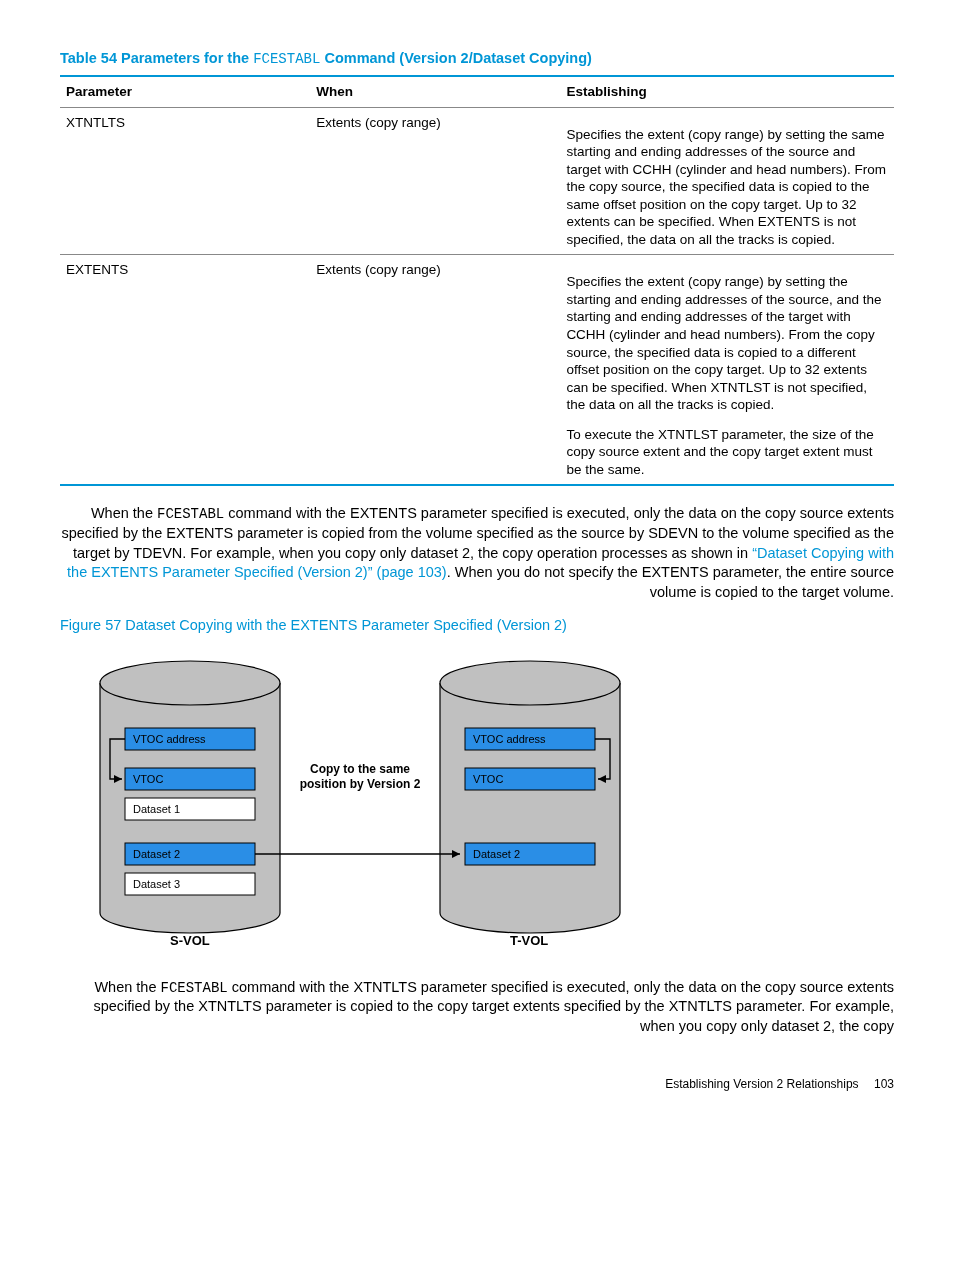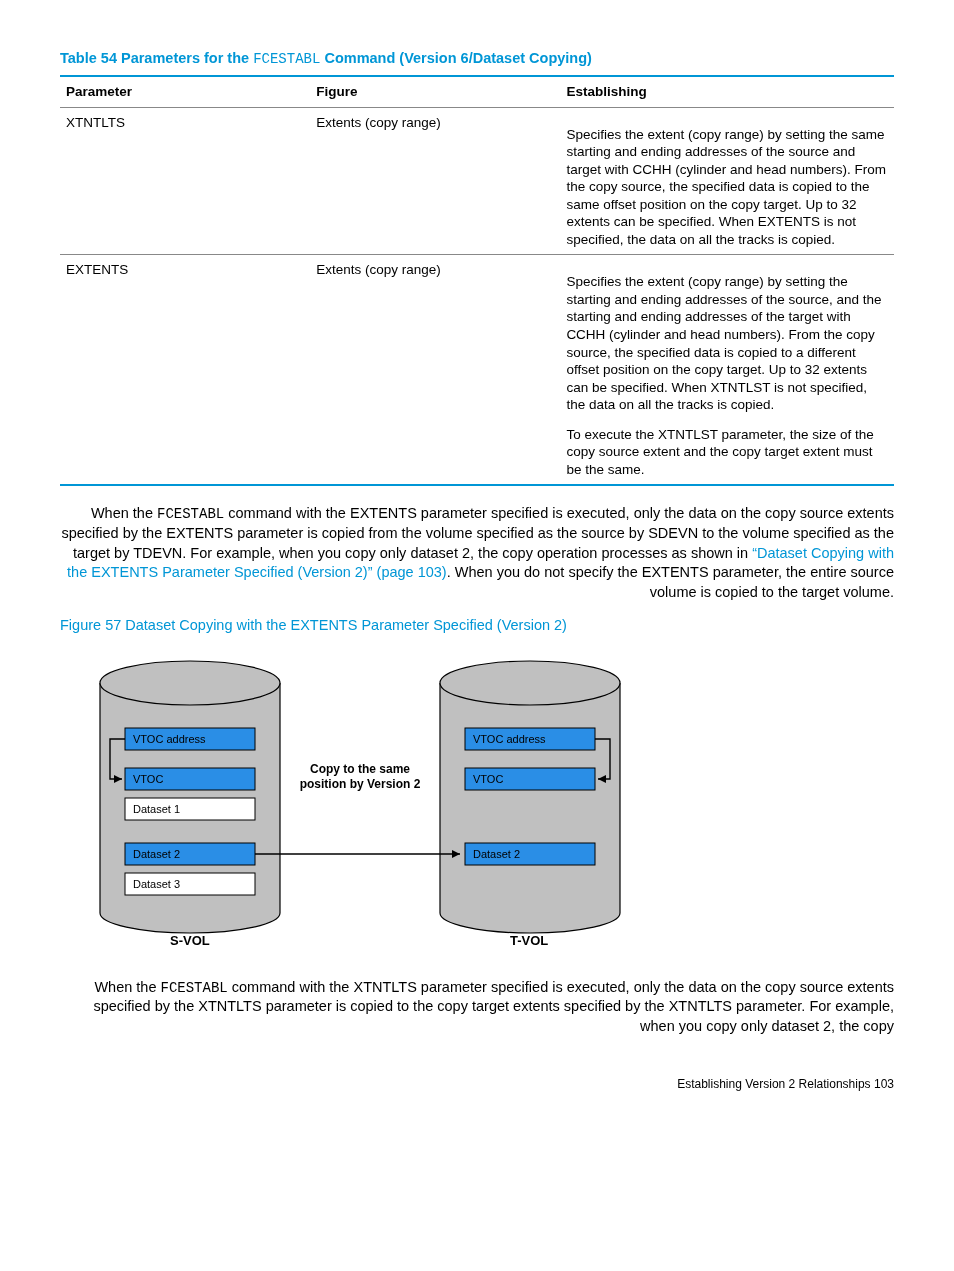--- a/index.html
+++ b/index.html
@@ -70,49 +70,49 @@
     margin: 14px 0 10px 0;
   }
   .figure-box {
     margin: 6px 0 22px 0;
   }
   .footer {
     text-align: right;
     font-size: 12px;
     margin-top: 40px;
   }
-  .pagenum { }
+  .pagenum { margin-left: 12px; }
 
   
   .cyl-top { fill: #c0c0c0; stroke: #000; stroke-width: 1.2; }
   .cyl-body { fill: #c0c0c0; stroke: #000; stroke-width: 1.2; }
   .slot-blue { fill: #2a8ee6; stroke: #000; stroke-width: 1; }
   .slot-white { fill: #fff; stroke: #000; stroke-width: 1; }
   .slot-text { font-family: Arial, sans-serif; font-size: 11px; fill: #000; }
   .caption-text { font-family: Arial, sans-serif; font-size: 12px; font-weight: bold; fill: #000; }
   .vol-label { font-family: Arial, sans-serif; font-size: 13px; font-weight: bold; fill: #000; }
   .arrow { stroke: #000; stroke-width: 1.4; fill: none; }
 </style>
 </head>
 <body>
 
 <div class="table-title">
-  <span>Table 54 Parameters for the </span><span class="mono">FCESTABL</span><span> Command (Version 6/Dataset Copying)</span>
+  <span>Table 54 Parameters for the </span><span class="mono">FCESTABL</span><span> Command (Version 2/Dataset Copying)</span>
 </div>
 
 <table class="params">
   <colgroup>
       <col class="c1">
       <col class="c2">
       <col class="c3">
     </colgroup>
   <thead>
     <tr>
       <th>Parameter</th>
-      <th>Figure</th>
+      <th>When</th>
       <th>Establishing</th>
     </tr>
   </thead>
   <tbody>
     <tr>
       <td>XTNTLTS</td>
       <td>Extents (copy range)</td>
       <td>
         <p class="desc-p">Specifies the extent (copy range) by setting the same starting and ending addresses of the source and target with CCHH (cylinder and head numbers). From the copy source, the specified data is copied to the same offset position on the copy target. Up to 32 extents can be specified. When EXTENTS is not specified, the data on all the tracks is copied.</p>
       </td>

